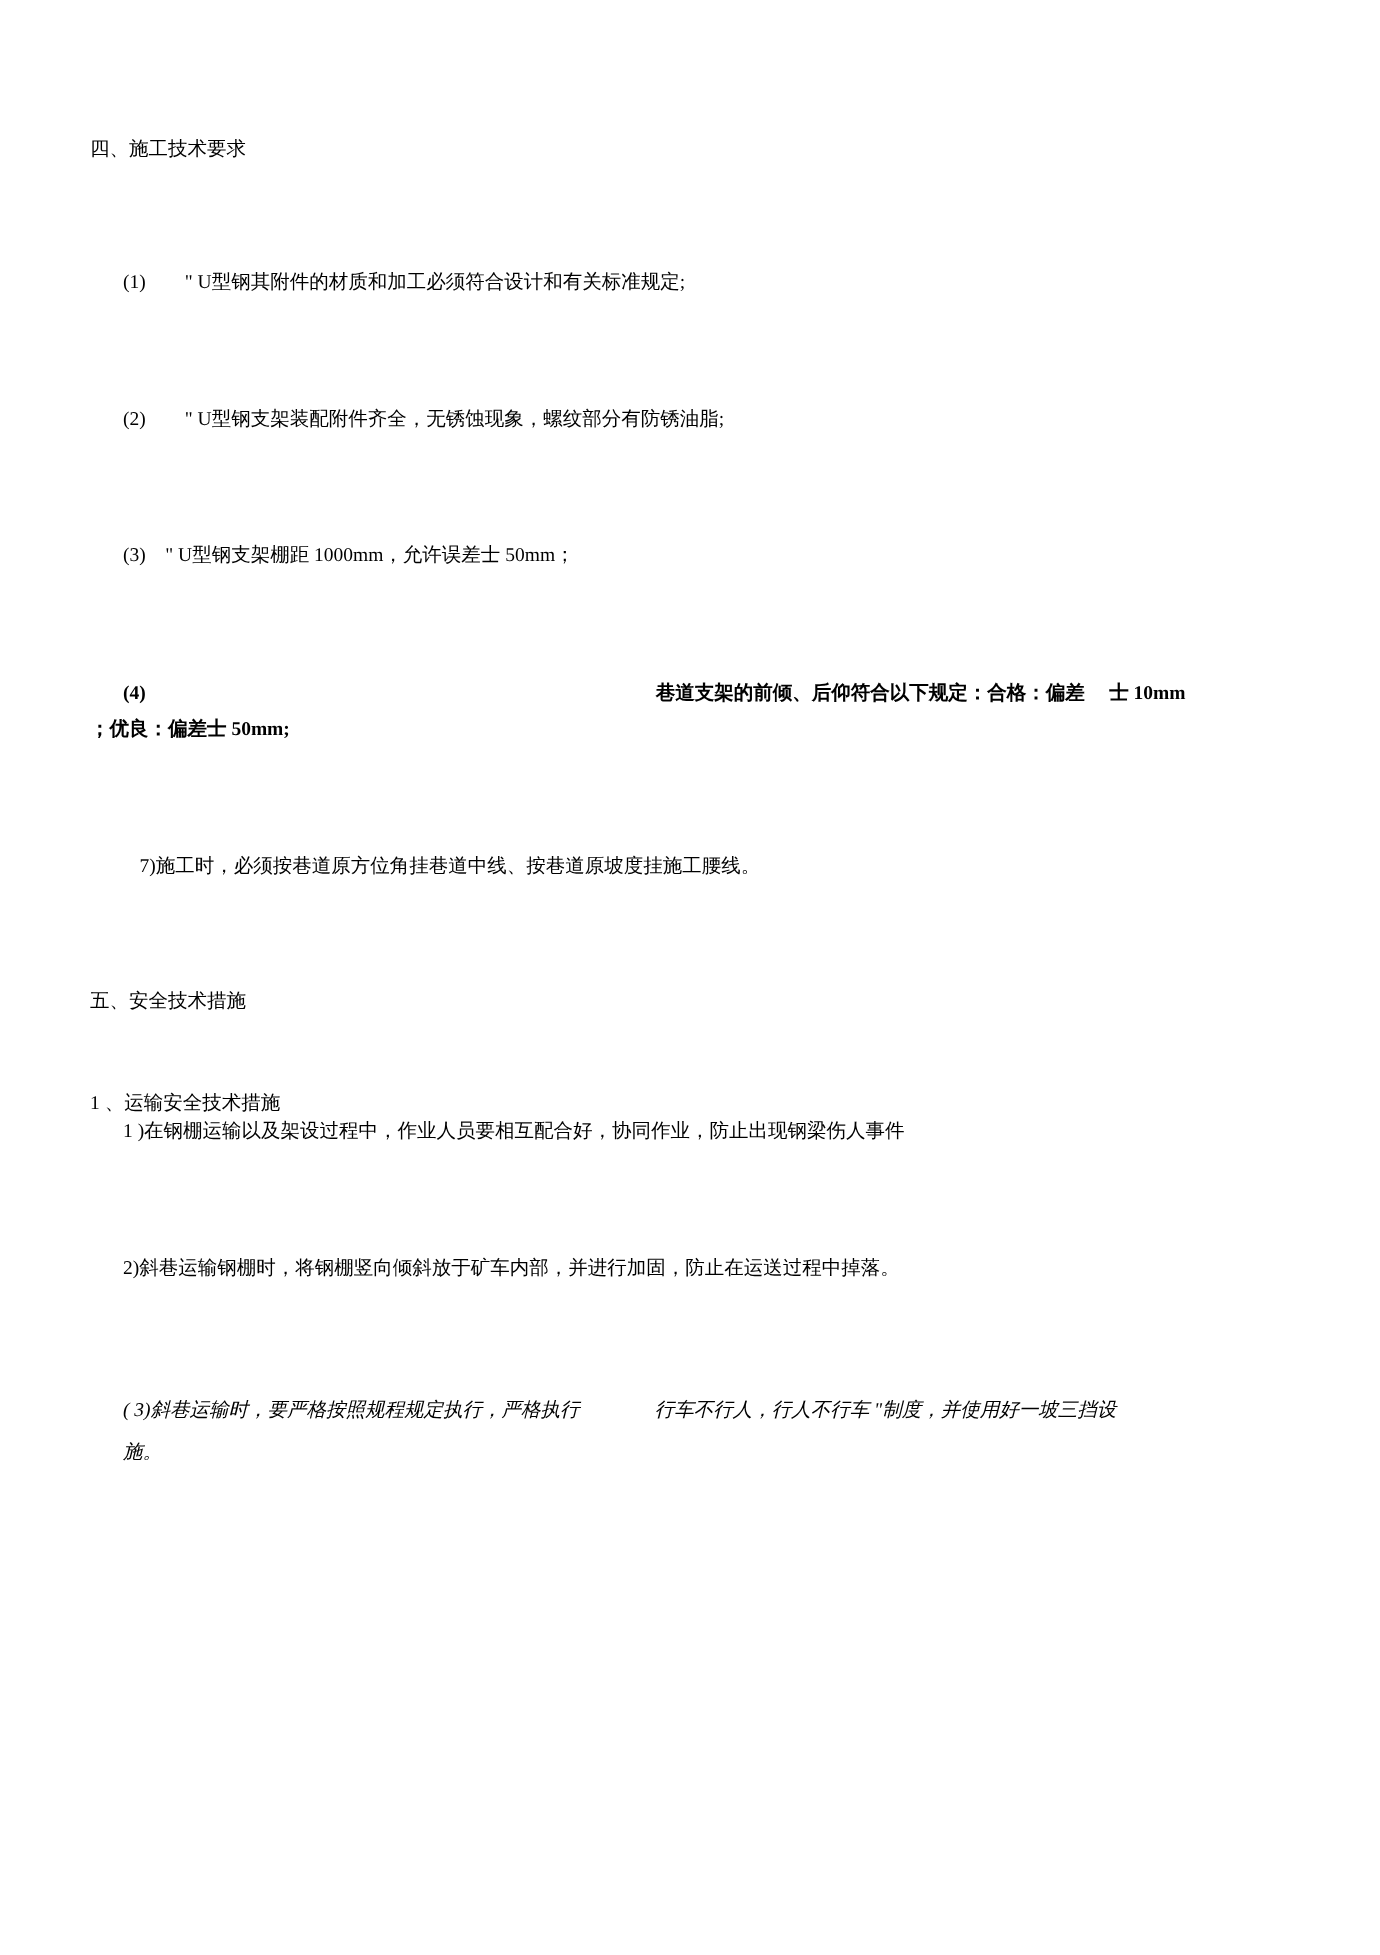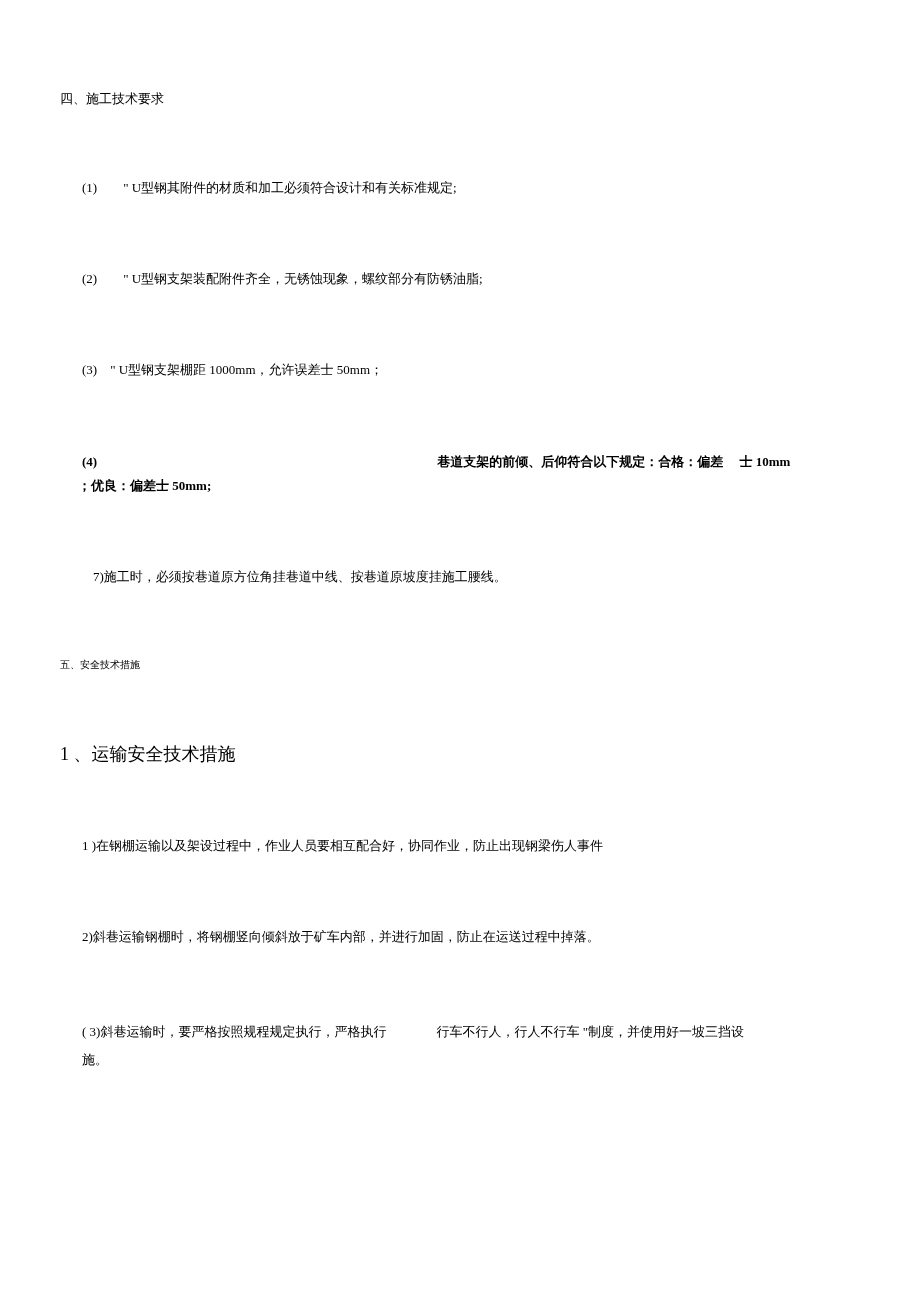--- a/index.html
+++ b/index.html
@@ -41,43 +41,43 @@
       display: inline-block;
       width: 340px;
     }
     .item-indented {
       margin-bottom: 70px;
       margin-left: 33px;
       line-height: 1.6;
     }
     .section5 {
       margin-top: 5px;
-      margin-bottom: 70px;
-      font-size: 10px;
+      margin-bottom: 50px;
+      font-size: 13px;
     }
     .subsection {
-      margin-bottom: 70px;
-      font-size: 18px;
+      font-size: 13px;
     }
     .sub-item {
       margin-bottom: 70px;
       margin-left: 22px;
       line-height: 1.6;
     }
     .sub-item-3 {
       margin-bottom: 70px;
       margin-left: 22px;
       line-height: 2.2;
+      font-style: italic;
     }
     .gap-small {
       display: inline-block;
       width: 50px;
     }
     .dangling {
-      margin-left: 18px;
+      margin-left: 0px;
     }
   </style>
 </head>
 <body>
 
 <div class="content">
 
   <div class="section-heading">四、施工技术要求</div>
 
   <div class="item">(1)　　" U型钢其附件的材质和加工必须符合设计和有关标准规定;</div>

